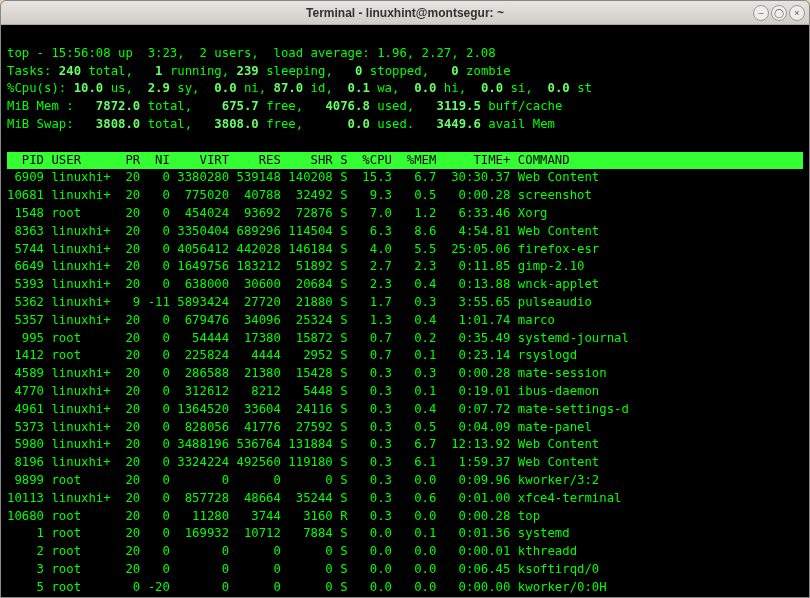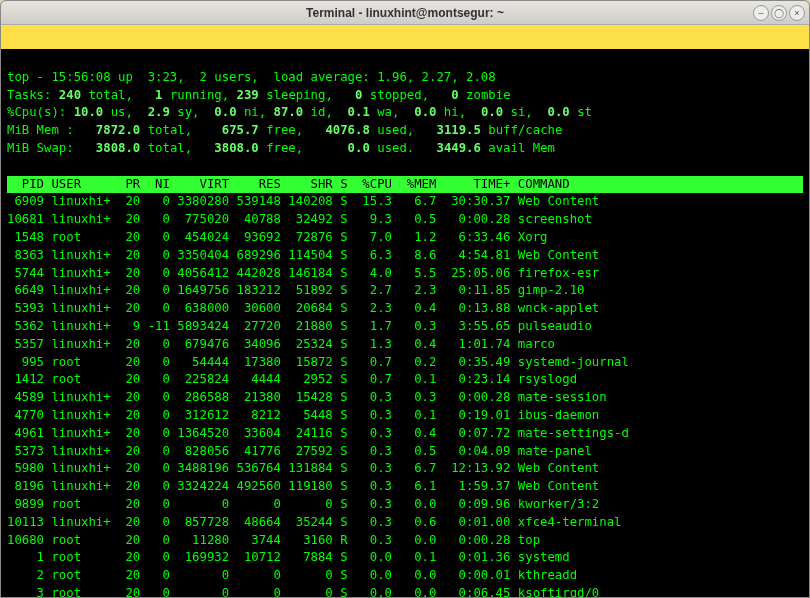--- a/index.html
+++ b/index.html
@@ -59,21 +59,20 @@
     }
     .terminal {
       flex: 1;
       background: #000;
       color: #00ff00;
       padding: 2px 6px;
       line-height: 17.8px;
       font-size: 12.3px;
       white-space: pre;
       overflow: hidden;
-      margin-top: 24px;
     }
     .header-row {
       background: #33ff33;
       color: #000;
       display: inline-block;
       width: 100%;
     }
     .bold { font-weight: bold; color: #66ff66; }
     .row { white-space: pre; }
     .hl { font-weight: normal; }

